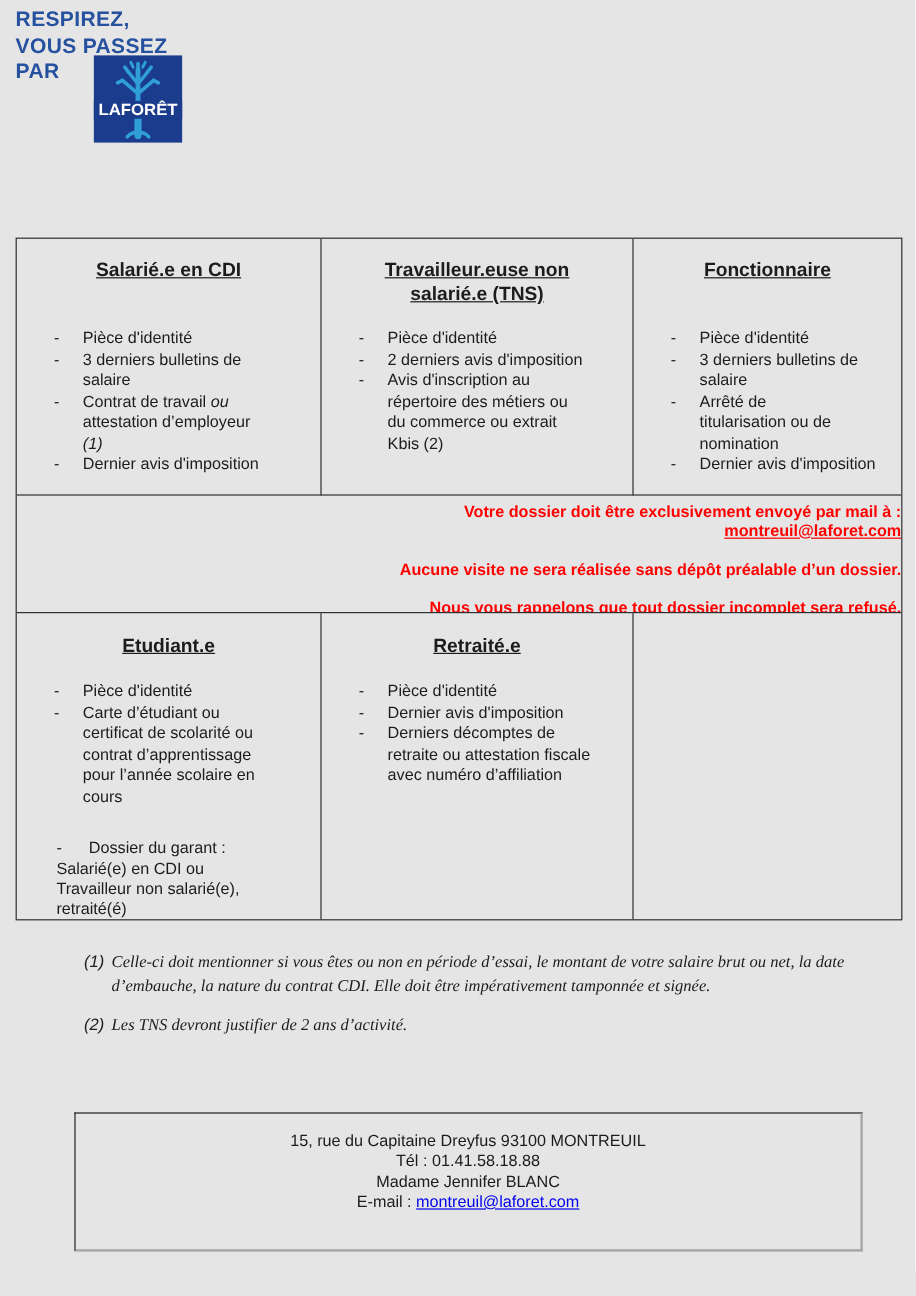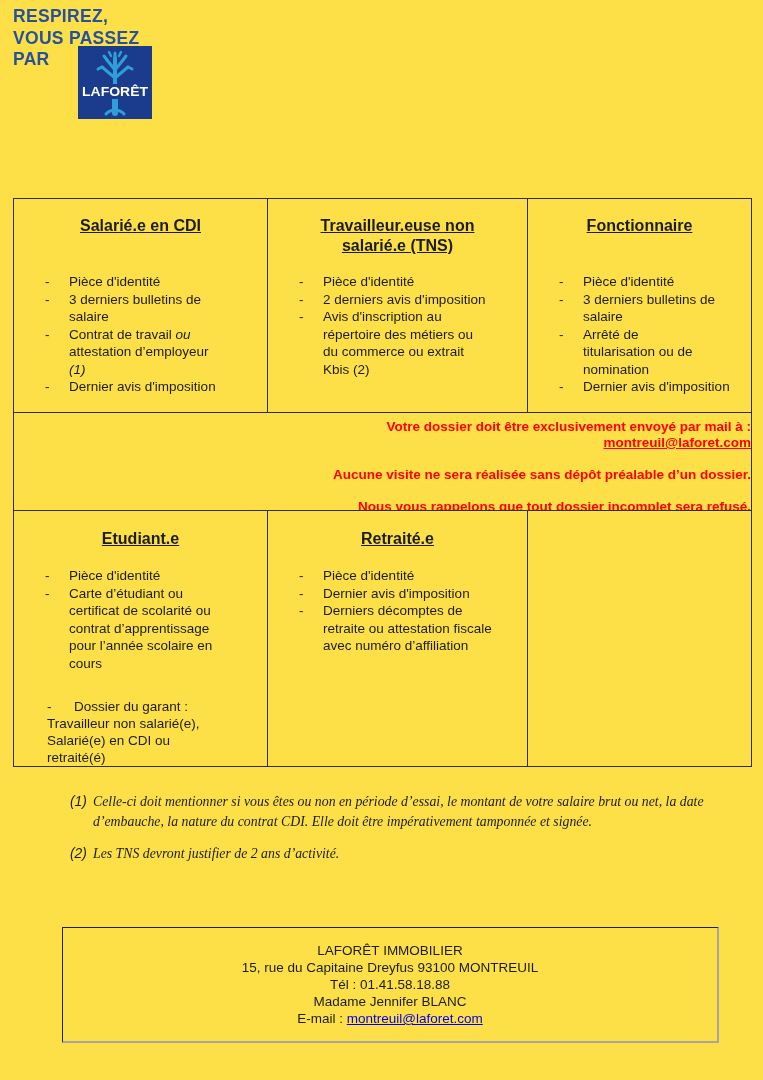--- a/index.html
+++ b/index.html
@@ -1,19 +1,19 @@
 <!DOCTYPE html>
 <html style="--brand-blue: #26519f; --logo-bg: #1b3c8c; --logo-tree: #2f9ed9; --alert-red: #ff0000; --link-blue: #0000ee; --border: #2f2f2f; --text: #1c1c1c;"><head>
 <meta charset="utf-8">
 <style>
   html,body{margin:0;padding:0;background:#ffffff;}
   .page{
     position:relative;
     width:763px;height:1080px;
-    background:#fde047;
+    background:#e5e5e5;
     font-family:"Liberation Sans","DejaVu Sans",sans-serif;
     color:var(--text,#1c1c1c);
     overflow:hidden;
   }
   
   .tagline{
     position:absolute;left:13px;top:6px;
     font-size:17.5px;font-weight:bold;line-height:21.5px;
     color:var(--brand-blue,#26519f);
     letter-spacing:.3px;
@@ -198,21 +198,21 @@
       <div class="req-list">
           <div class="li">
             <span class="dash">-</span>
             <span class="li-text"><span>Pièce d'identité</span></span>
           </div>
           <div class="li">
             <span class="dash">-</span>
             <span class="li-text"><span>Carte d’étudiant ou</span><br><span>certificat de scolarité ou</span><br><span>contrat d’apprentissage</span><br><span>pour l’année scolaire en</span><br><span>cours</span></span>
           </div>
         </div>
-      <div class="garant"><div>-      Dossier du garant :</div><div>Travailleur non salarié(e),</div><div>Salarié(e) en CDI ou</div><div>retraité(é)</div></div>
+      <div class="garant"><div>-      Dossier du garant :</div><div>Salarié(e) en CDI ou</div><div>Travailleur non salarié(e),</div><div>retraité(é)</div></div>
     </div>
 
     <div class="c row3 last-row">
       <div class="cell-title-wrap">
         <span class="cell-title">Retraité.e</span>
       </div>
       <div class="req-list">
           <div class="li">
             <span class="dash">-</span>
             <span class="li-text"><span>Pièce d'identité</span></span>
@@ -236,20 +236,19 @@
       <span class="fn-num">(1)</span>
       <span class="fn-text">Celle-ci doit mentionner si vous êtes ou non en période d’essai, le montant de votre salaire brut ou net, la date d’embauche, la nature du contrat CDI. Elle doit être impérativement tamponnée et signée.</span>
     </div>
     <div class="fn">
       <span class="fn-num">(2)</span>
       <span class="fn-text">Les TNS devront justifier de 2 ans d’activité.</span>
     </div>
   </div>
 
   <div class="footer-box">
-    <div>LAFORÊT IMMOBILIER</div>
     <div>15, rue du Capitaine Dreyfus 93100 MONTREUIL</div>
     <div>Tél : 01.41.58.18.88</div>
     <div>Madame Jennifer BLANC</div>
     <div><span>E-mail : </span><a class="blue-link">montreuil@laforet.com</a></div>
   </div>
 
 </div>
 
 </body></html>

